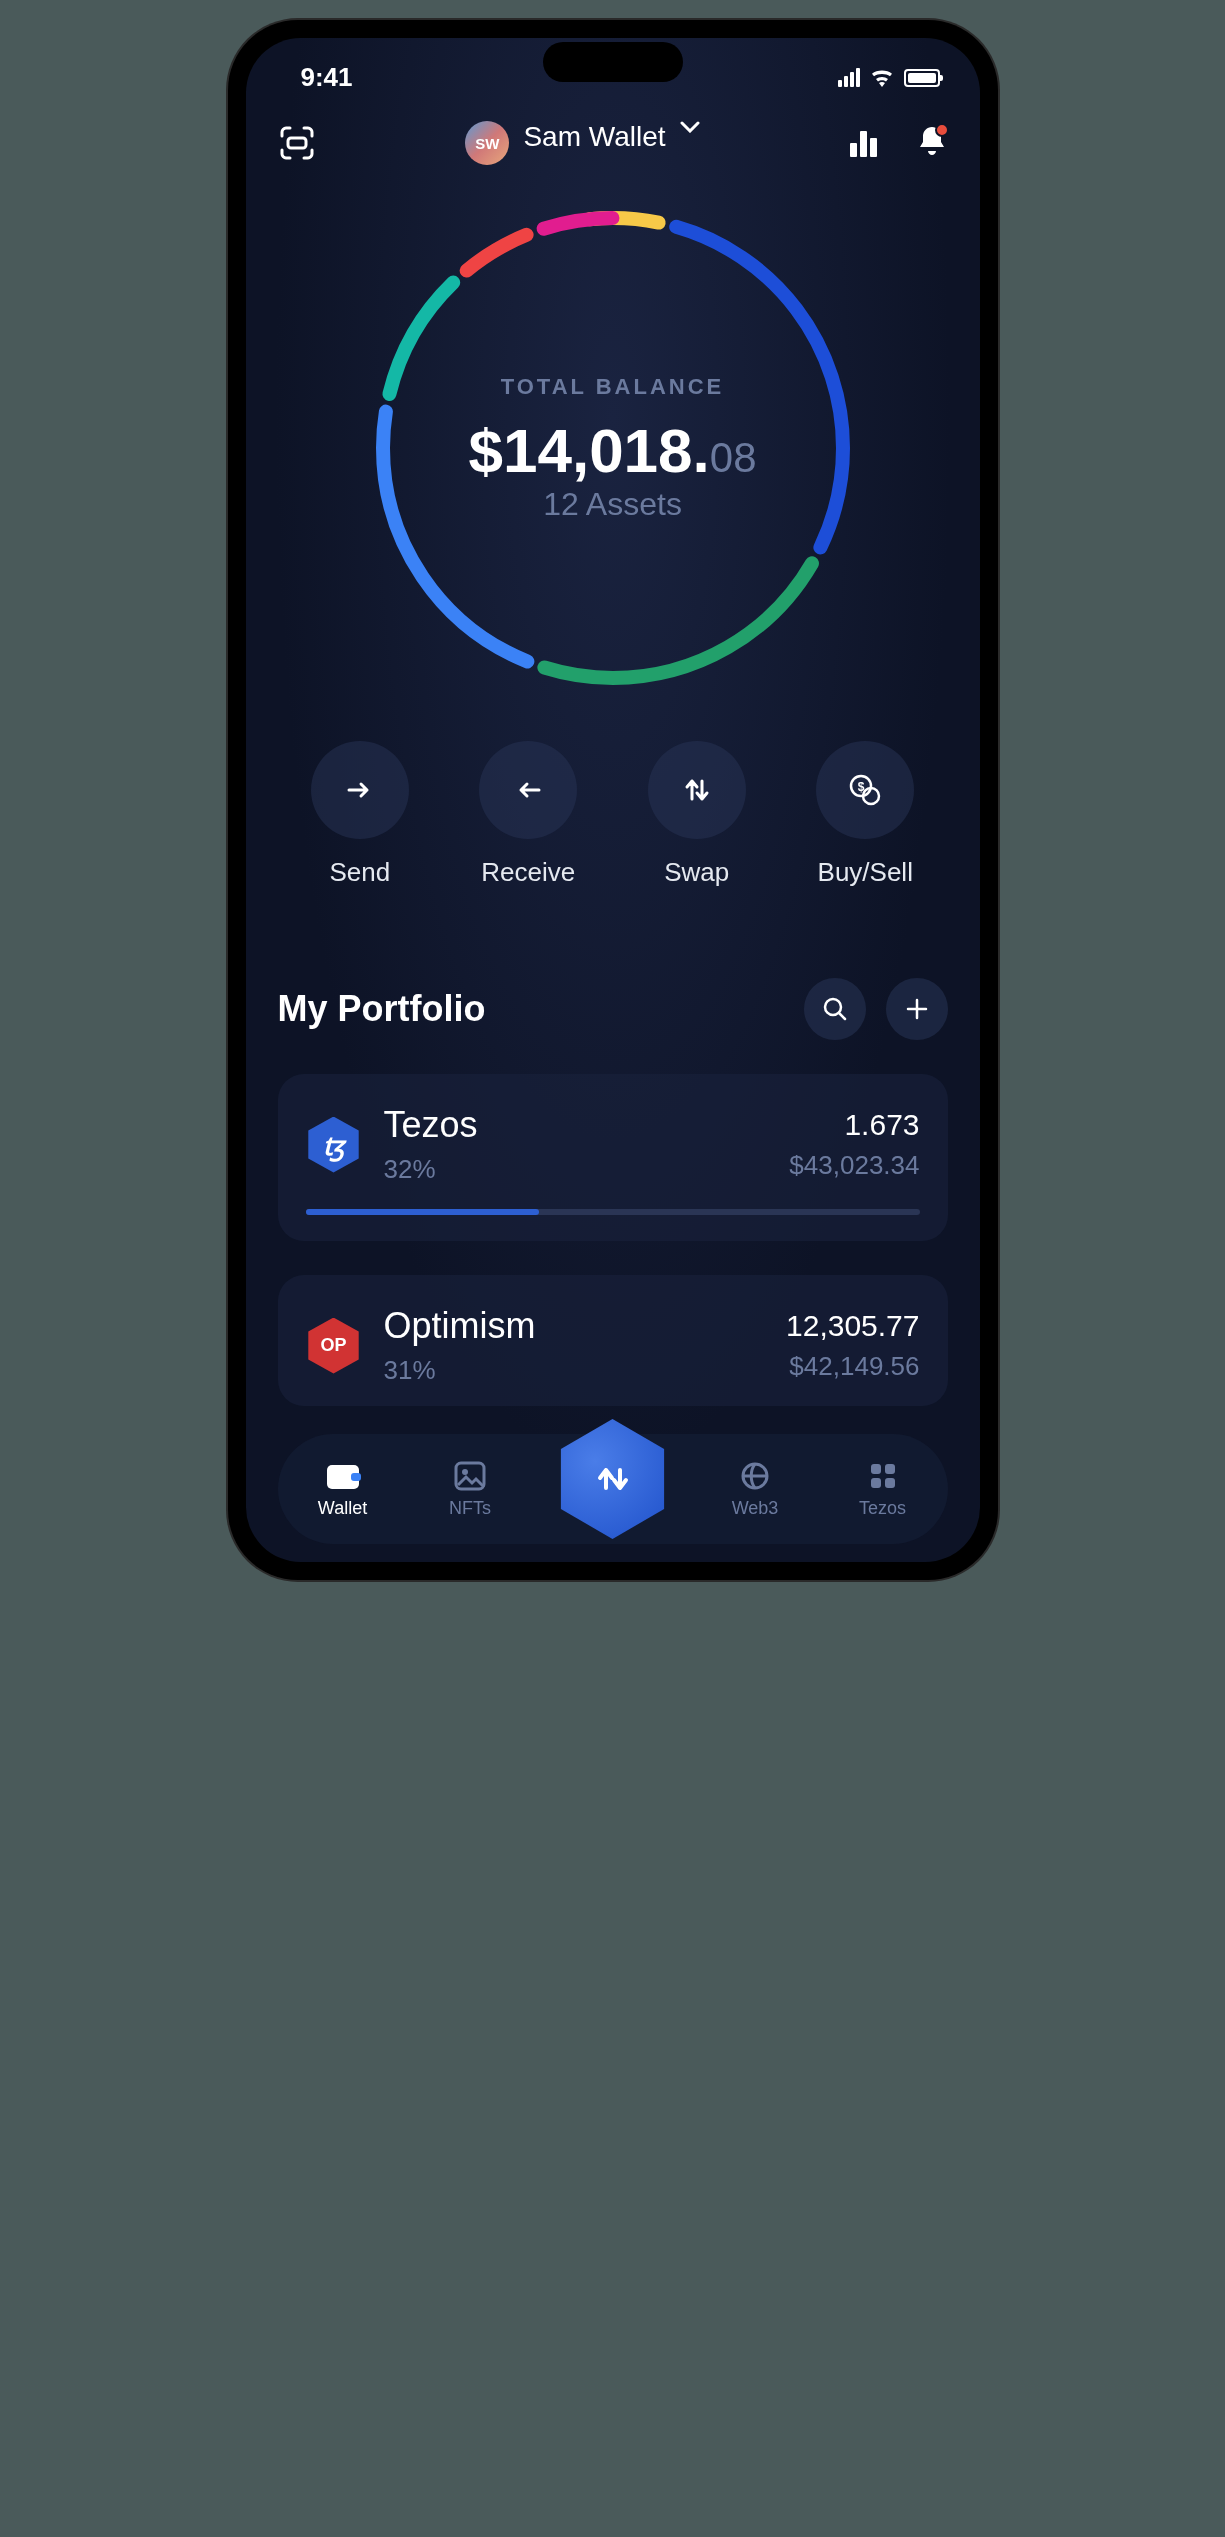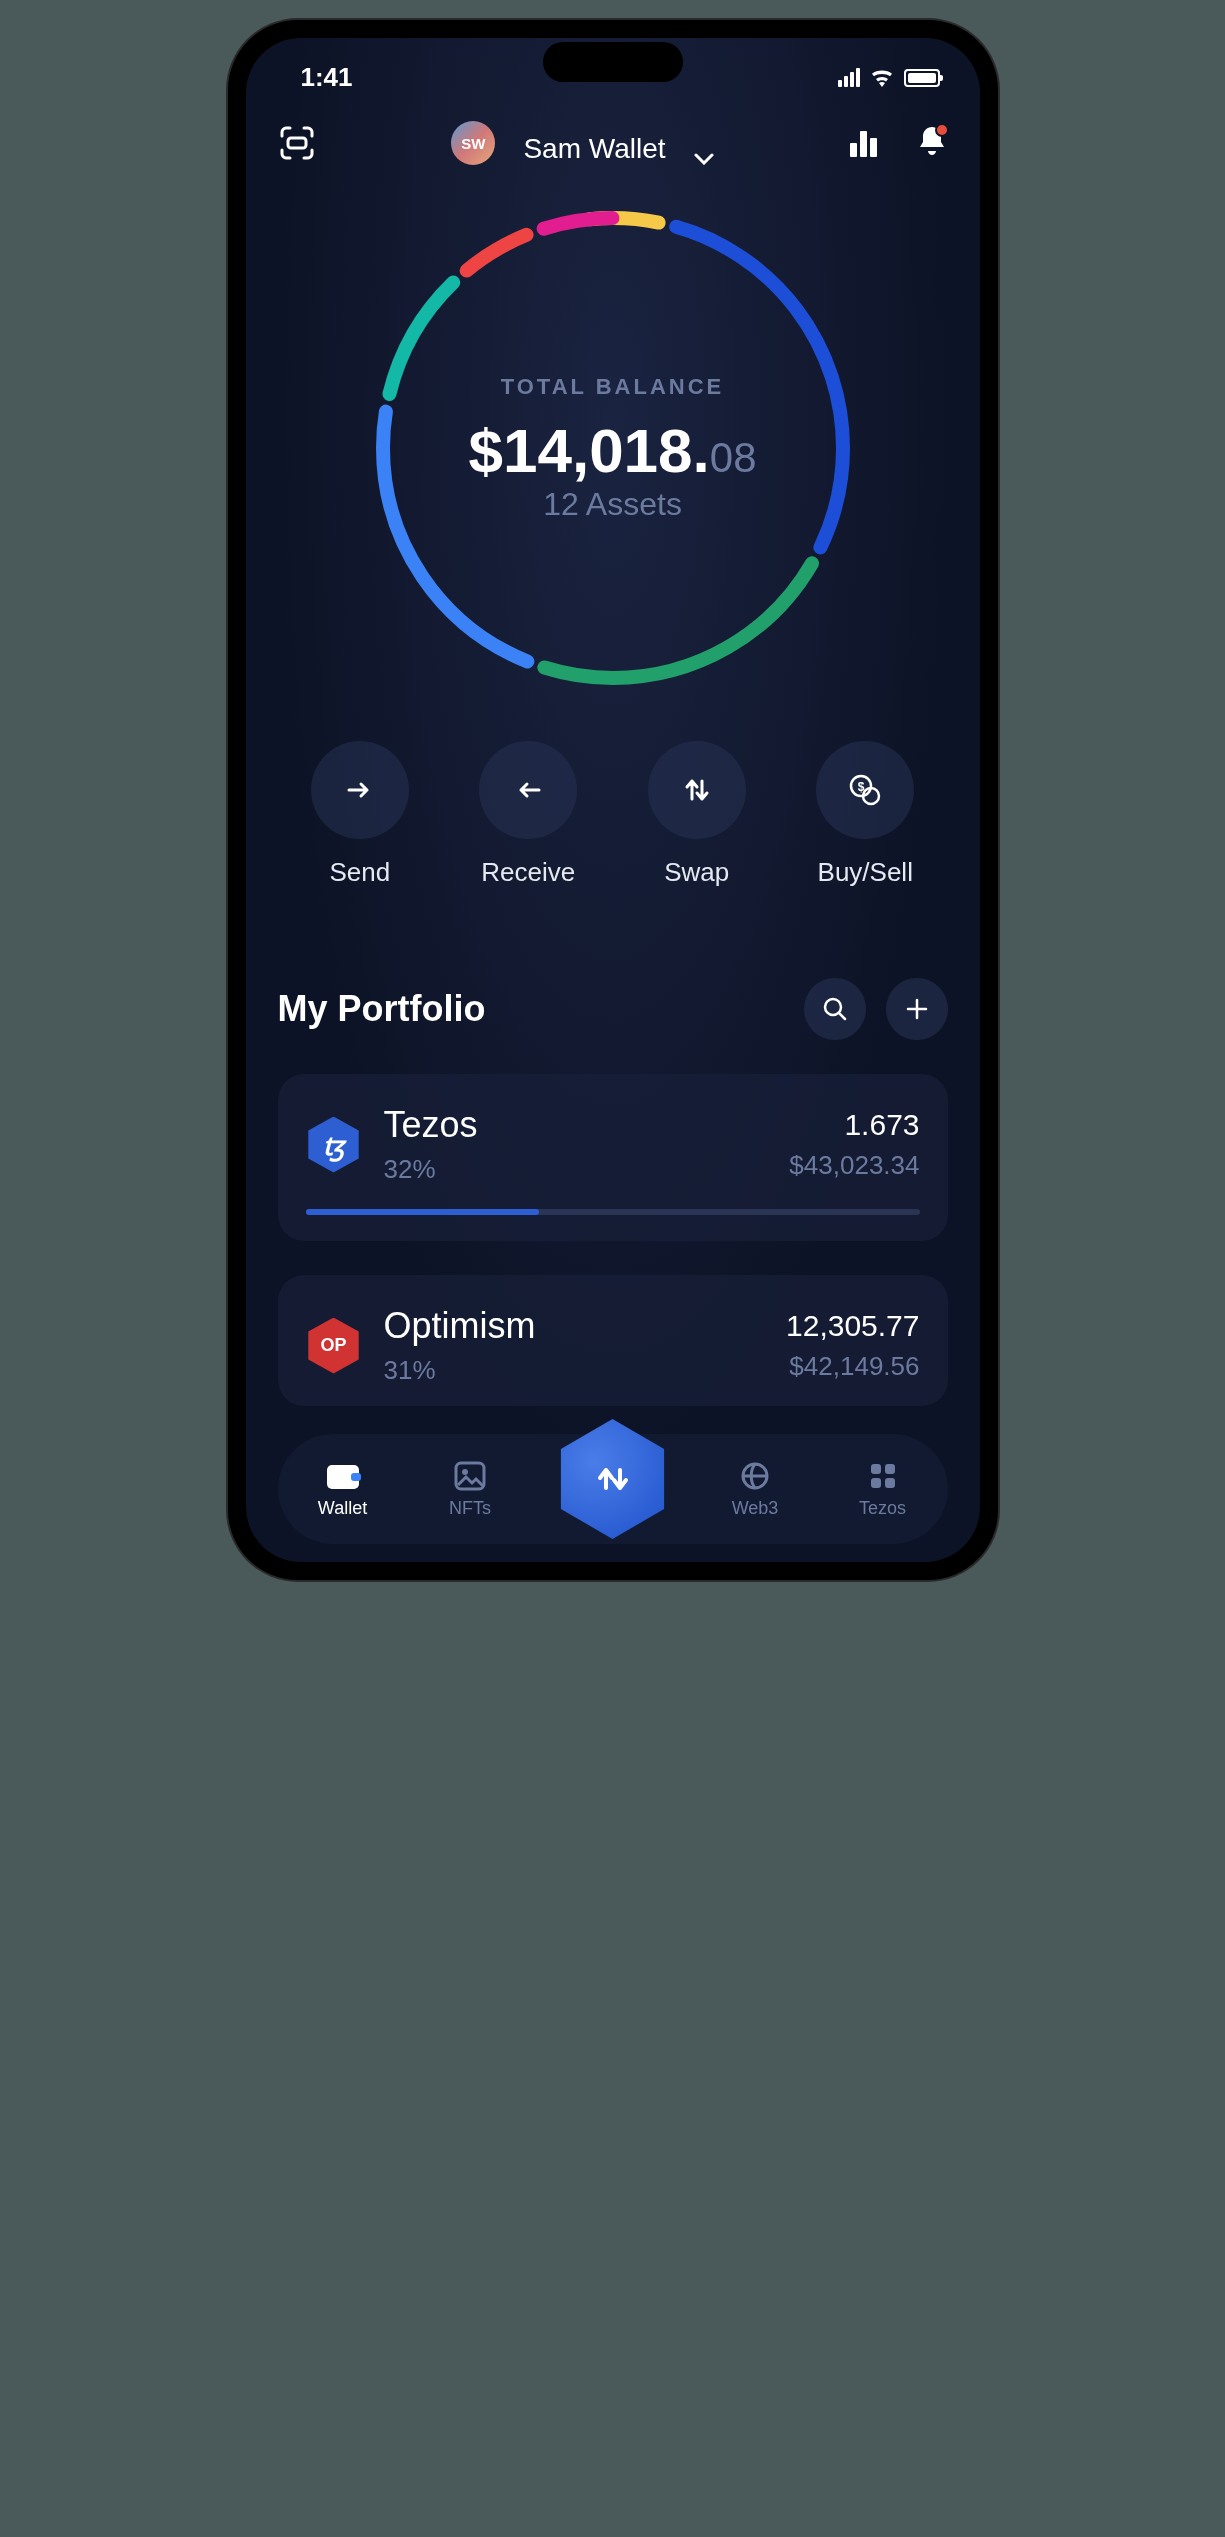--- a/index.html
+++ b/index.html
@@ -69,21 +69,21 @@
   .battery-fill { position: absolute; inset: 2px; background: #fff; border-radius: 2px; }
 
   .header {
     display: flex;
     align-items: center;
     justify-content: space-between;
     padding: 18px 32px 10px;
   }
   .scan-icon { width: 38px; height: 38px; }
   .wallet-select {
-    display: flex; align-items: flex-end; gap: 28px;
+    display: flex; align-items: flex-start; gap: 14px;
     color: #fff; font-size: 28px; font-weight: 500;
   }
   .avatar {
     width: 44px; height: 44px; border-radius: 50%;
     background: linear-gradient(135deg, #5b9bd5, #d07878, #e8a87c);
     display: flex; align-items: center; justify-content: center;
     font-size: 15px; font-weight: 600; color: #fff;
   }
   .chev { width: 20px; height: 12px; }
   .header-right { display: flex; align-items: center; gap: 38px; }
@@ -192,21 +192,21 @@
   }
 </style>
 </head>
 <body>
 
 <div class="phone">
   <div class="notch"></div>
   <div class="screen">
 
     <div class="status-bar">
-      <span>1:41</span>
+      <span>9:41</span>
       <div class="status-right">
         <div class="signal">
             <span></span>
             <span></span>
             <span></span>
             <span></span>
           </div>
         <svg class="wifi" viewBox="0 0 24 18">
             <path d="M12 18l-3-4c1.8-1.3 4.2-1.3 6 0l-3 4zm-6-8c3.3-2.7 8.7-2.7 12 0l-2 2.6c-2.3-1.8-5.7-1.8-8 0L6 10zm-4-5.3C7 .3 17 .3 22 4.7l-2 2.6C16 4.2 8 4.2 4 7.3L2 4.7z" fill="#fff"></path>
           </svg>

